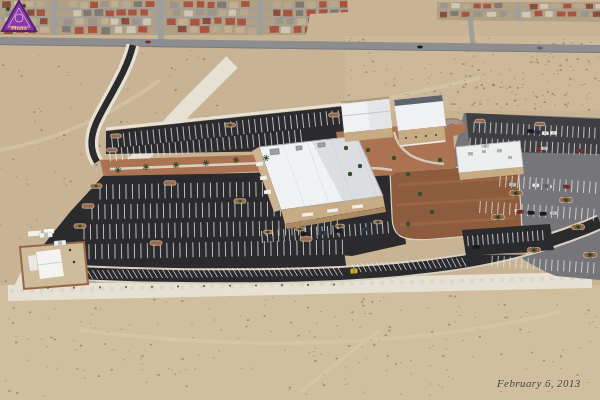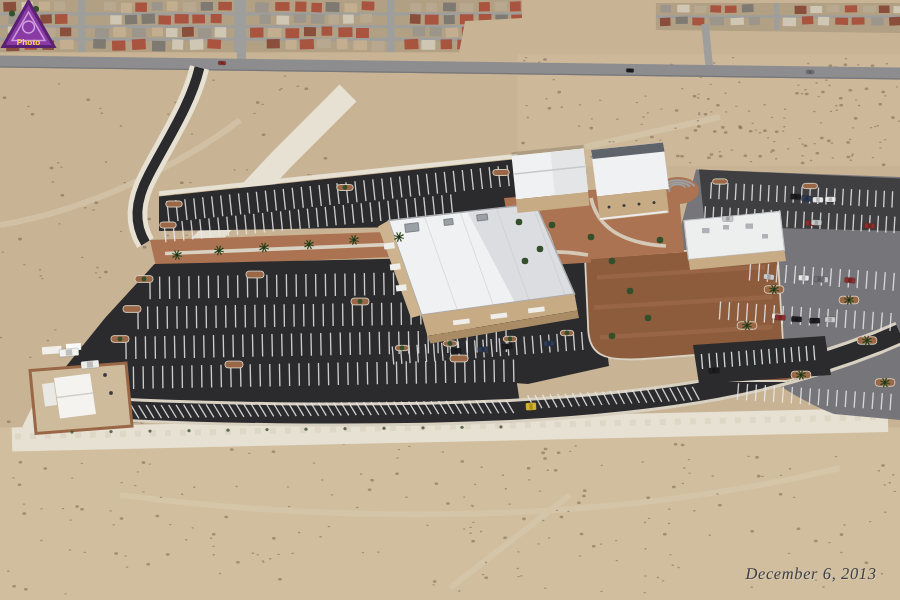--- a/index.html
+++ b/index.html
@@ -566,14 +566,14 @@
   </g>
 </svg>
 
 <svg class="watermark" viewBox="0 0 38 34">
   <polygon points="19,1 36,31 2,31" stroke-width="2" fill="#8a3aa5" stroke="#5a2172"></polygon>
   <polygon points="19,8 30,27 8,27" fill="none" stroke-width="1" opacity="0.8" stroke="#d9b0e8"></polygon>
   <circle cx="19" cy="18" r="4" fill="none" stroke-width="1" opacity="0.9" stroke="#d9b0e8"></circle>
   <text x="19" y="30" text-anchor="middle" font-size="5.5" font-weight="bold" font-family="Liberation Sans, sans-serif" fill="#ffd84a">Photo</text>
 </svg>
 
-<div class="date-caption">December 6, 2013</div>
+<div class="date-caption">February 6, 2013</div>
 </div>
 
 </body></html>

